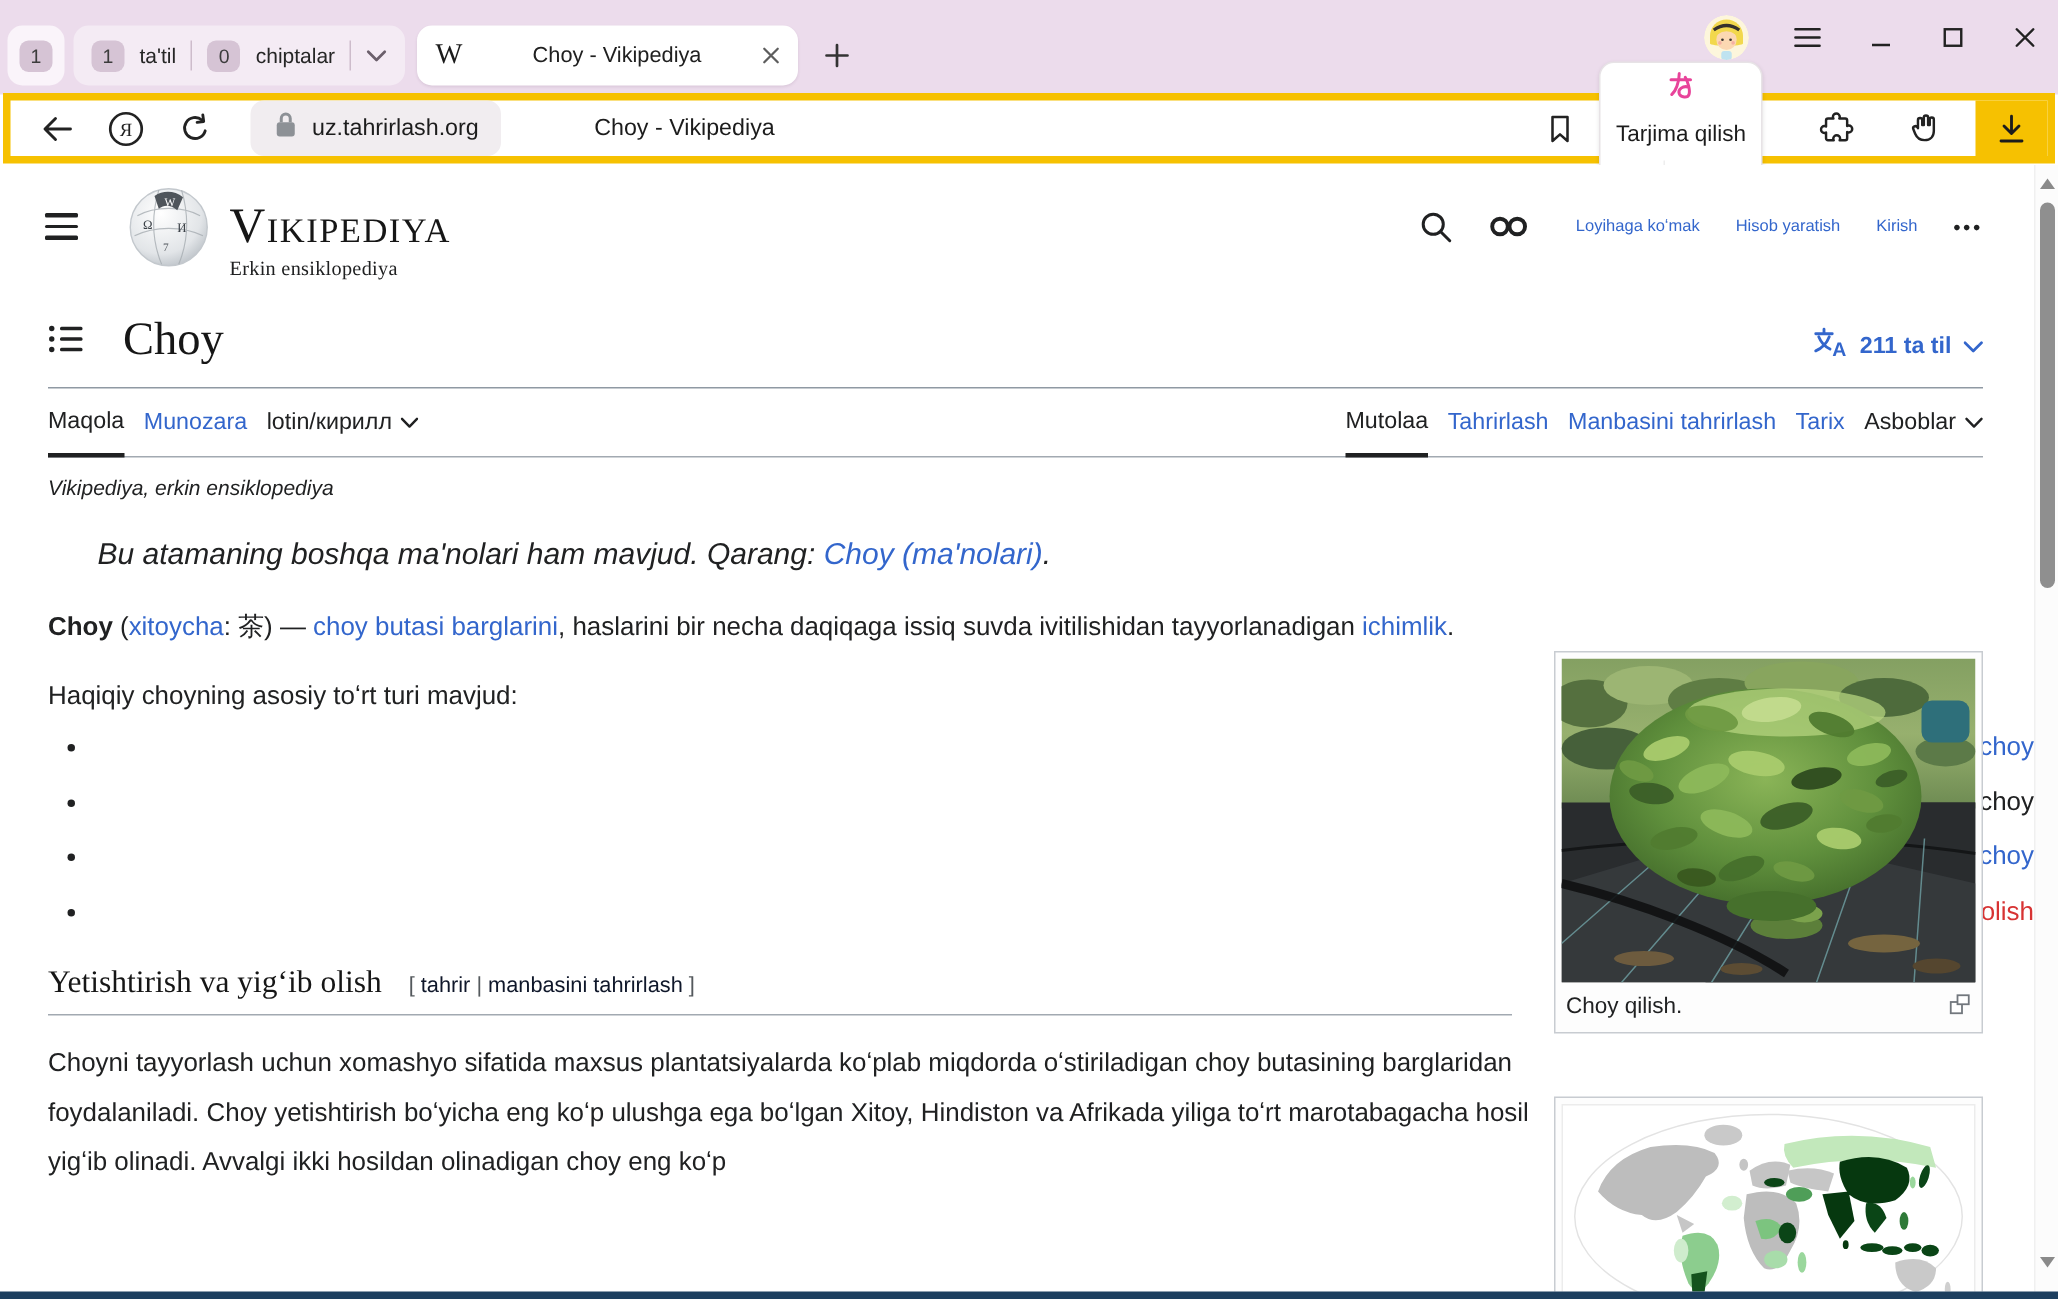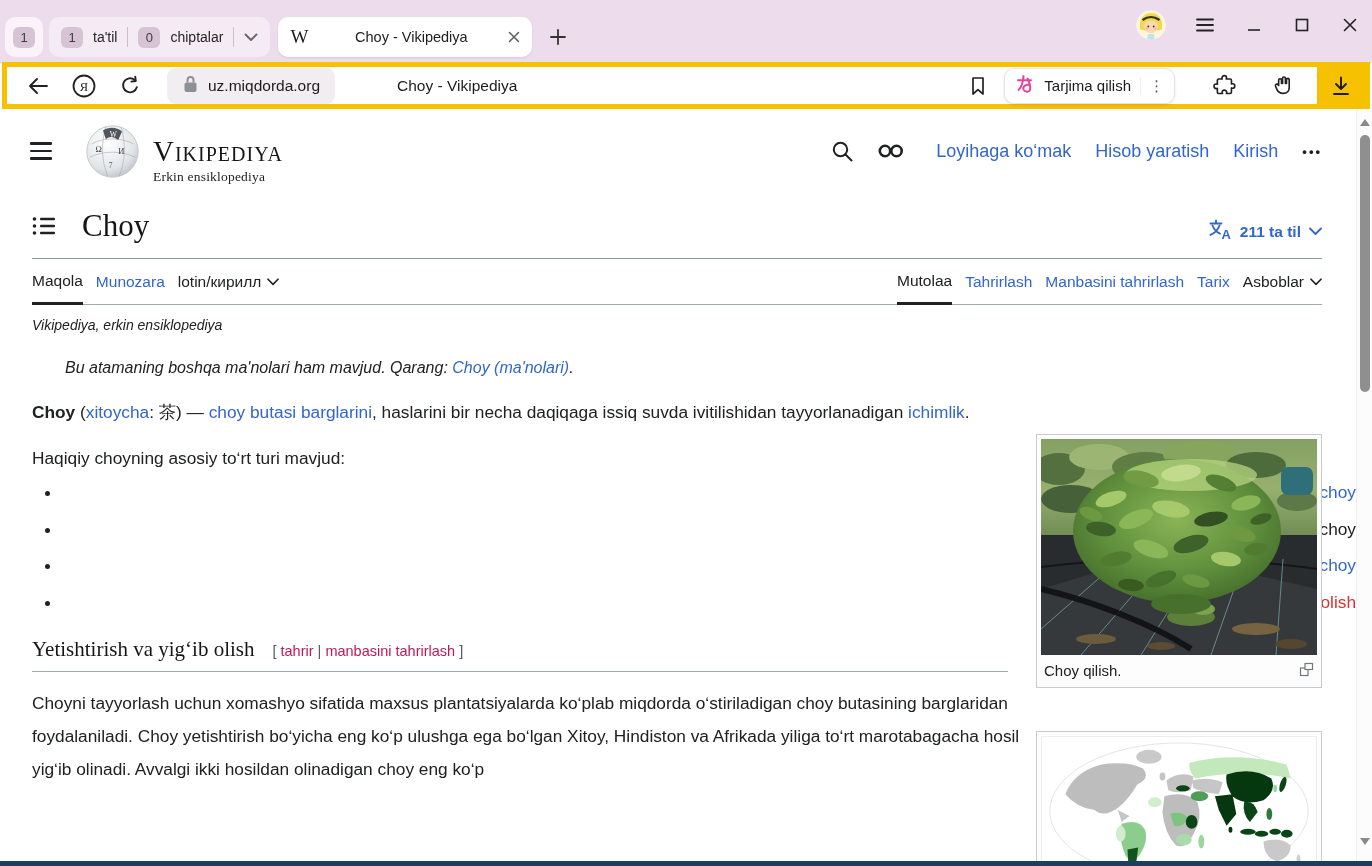--- a/index.html
+++ b/index.html
@@ -24,69 +24,69 @@
   .winctl { display:flex; align-items:center; gap:32px; }
   .icon-btn { display:flex; align-items:center; justify-content:center; }
 
   
   .toolbar { position:absolute; left:2px; top:62px; width:1368px; height:47px; background:#ffffff; border:5px solid #f6c101; display:flex; align-items:center; padding-left:14px; }
   .tb-ico { display:flex; align-items:center; justify-content:center; width:34px; margin-right:12px; }
   .url-pill { display:flex; align-items:center; gap:9px; background:#f1edf0; border-radius:9px; padding:6px 15px; margin-left:8px; }
   .domain { font-size:15.5px; color:#1c1c1c; }
   .tb-title { margin-left:62px; font-size:15.5px; color:#1c1c1c; }
   .tb-right { margin-left:auto; display:flex; align-items:center; height:100%; }
-  .translate-pill { display:flex; align-items:center; gap:9px; border:1px solid #e7e3e6; border-radius:10px; padding:5px 10px; margin-left:16px; box-shadow:0 1px 3px rgba(0,0,0,.10); background:#fff; }
+  .translate-pill { display:flex; align-items:center; gap:9px; border:1px solid #e7e3e6; border-radius:10px; padding:5px 10px; margin-left:16px; box-shadow:0 1px 3px rgba(0,0,0,.10); background:#fff;flex-direction:column; }
   .translate-label { font-size:15px; color:#1c1c1c; }
   .kebab { font-size:15px; color:#555; padding-left:8px; border-left:1px solid #eee; }
   .tb-ext { display:flex; align-items:center; gap:34px; margin-left:38px; }
   .dl-zone { height:37px; width:48px; background:#f6c101; display:flex; align-items:center; justify-content:center; margin-left:22px; }
 
   
   .page { position:absolute; left:0; top:110px; width:1356px; height:751px; background:#fff; overflow:hidden; }
   .wh { display:flex; align-items:center; padding:8px 34px 4px 30px; height:78px; }
   .wh-burger { display:flex; flex-direction:column; gap:5px; width:22px; margin-right:32px; cursor:pointer; }
   .wh-burger i { display:block; height:2.5px; background:#202122; border-radius:1px; }
   .logo-wrap { display:flex; align-items:center; gap:12px; }
-  .wordmark { font-family:"Liberation Serif",serif; font-variant:small-caps; font-size:29px; letter-spacing:1px; color:#161616; line-height:1;margin-top:20px; }
+  .wordmark { font-family:"Liberation Serif",serif; font-variant:small-caps; font-size:33px; letter-spacing:1px; color:#161616; line-height:1;margin-top:20px; }
   .tagline { font-family:"Liberation Serif",serif; font-size:13.5px; color:#202122; margin-top:3px; letter-spacing:.2px; }
   .wh-right { margin-left:auto; display:flex; align-items:center; gap:24px; }
-  .wh-link { color:#3366cc; font-size:18px; text-decoration:none; cursor:pointer; }
+  .wh-link { color:#3366cc; font-size:11px; text-decoration:none; cursor:pointer; }
   .wh-more { font-size:13px; letter-spacing:2px; color:#202122; font-weight:bold; }
 
   .title-row { display:flex; align-items:flex-end; justify-content:space-between; margin:20px 34px 0 32px; padding-bottom:14px; border-bottom:1px solid #8f99a3; }
   .title-left { display:flex; align-items:center; gap:26px; }
   .h1 { font-family:"Liberation Serif",serif; font-size:31px; font-weight:400; color:#161616; }
   .lang-btn { display:flex; align-items:center; gap:8px; cursor:pointer; }
   .lang-label { color:#3366cc; font-size:15.5px; font-weight:bold; }
 
   .article-tabs { display:flex; justify-content:space-between; margin:0 34px 0 32px; border-bottom:1px solid #a2a9b1; padding-top:13px; }
   .atab-group { display:flex; gap:13px; }
   .atab { font-size:15.5px; padding-bottom:12px; cursor:pointer; display:flex; align-items:center; gap:6px; }
   .atab.active { color:#202122; border-bottom:3px solid #202122; margin-bottom:-1px; }
   .atab.link { color:#3366cc; }
   .atab.plain { color:#202122; }
 
   .sitesub { margin:12px 0 0 32px; font-size:14px; color:#202122;font-style:italic; }
-  .hatnote { margin:26px 0 0 65px; font-style:italic; font-size:16px; color:#202122; }
+  .hatnote { margin:26px 0 0 65px; font-style:italic; font-size:20px; color:#202122; }
   .hatnote .hlink { color:#3366cc; cursor:pointer; }
   .lead { margin:19px 0 0 32px; width:982px; font-size:17.3px; line-height:33px; }
   .lead b { font-weight:bold; }
   .in-link { color:#3366cc; cursor:pointer; }
   .list-intro { margin:19px 0 0 32px; font-size:17.3px; }
   ul.tea { margin:13px 0 0 32px; padding-left:30px;text-align:right; }
   ul.tea li { font-size:17.3px; margin-bottom:15.5px; }
   ul.tea li span { cursor:pointer; }
   .t-link span { color:#3366cc; }
   .t-plain span { color:#202122; cursor:default; }
   .t-red span { color:#d73333; }
 
   .h2row { margin:24px 0 0 32px; width:976px; display:flex; align-items:baseline; gap:18px; border-bottom:1px solid #a2a9b1; padding-bottom:9px; }
   .h2 { font-family:"Liberation Serif",serif; font-size:21px; font-weight:400; color:#161616; }
   .editsection { font-size:14.5px; color:#54595d; }
-  .editsection .elink { color:#be185d; cursor:pointer; }
+  .editsection .elink { color:#0f172a; cursor:pointer; }
   .body-para { margin:15px 0 0 32px; width:990px; font-size:17.3px; line-height:33px; }
 
   
   .thumb { position:absolute; left:1036px; width:286px; border:1px solid #c8ccd1; background:#fdfdfd; padding:4px; }
   .thumb1 { top:324px; }
   .thumb2 { top:621px; height:236px; }
   .thumb-img { width:276px; height:216px; display:block; cursor:pointer; }
   .thumb-cap { display:flex; justify-content:space-between; align-items:flex-start; padding:7px 3px 3px 3px; font-size:15px; color:#202122; }
   .mapbox { border:1px solid #ececec; padding:2px; background:#fff; }
   .map-img { width:270px; height:148px; display:block; cursor:pointer; }
@@ -202,21 +202,21 @@
         <path d="M17.2 2.6l.6 4.4-4.4.6" fill="none" stroke="#222" stroke-width="1.9" stroke-linecap="round" stroke-linejoin="round"></path>
       </svg>
     </span>
     <div class="url-pill">
       <span>
         <svg width="17" height="20" viewBox="0 0 17 20">
             <rect x="2.5" y="8.5" width="12" height="9.5" rx="2" fill="#8d9196"></rect>
             <path d="M5.5 8.5V6a3 3 0 0 1 6 0v2.5" fill="none" stroke="#8d9196" stroke-width="2"></path>
           </svg>
       </span>
-      <span class="domain">uz.miqdorda.org</span>
+      <span class="domain">uz.tahrirlash.org</span>
     </div>
     <span class="tb-title">Choy - Vikipediya</span>
     <div class="tb-right">
       <span class="icon-btn">
         <svg width="20" height="22" viewBox="0 0 20 22">
             <path d="M5 3h10v16l-5-4.4L5 19z" fill="none" stroke="#222" stroke-width="1.7" stroke-linejoin="round"></path>
           </svg>
       </span>
       <div class="translate-pill">
         <span>

